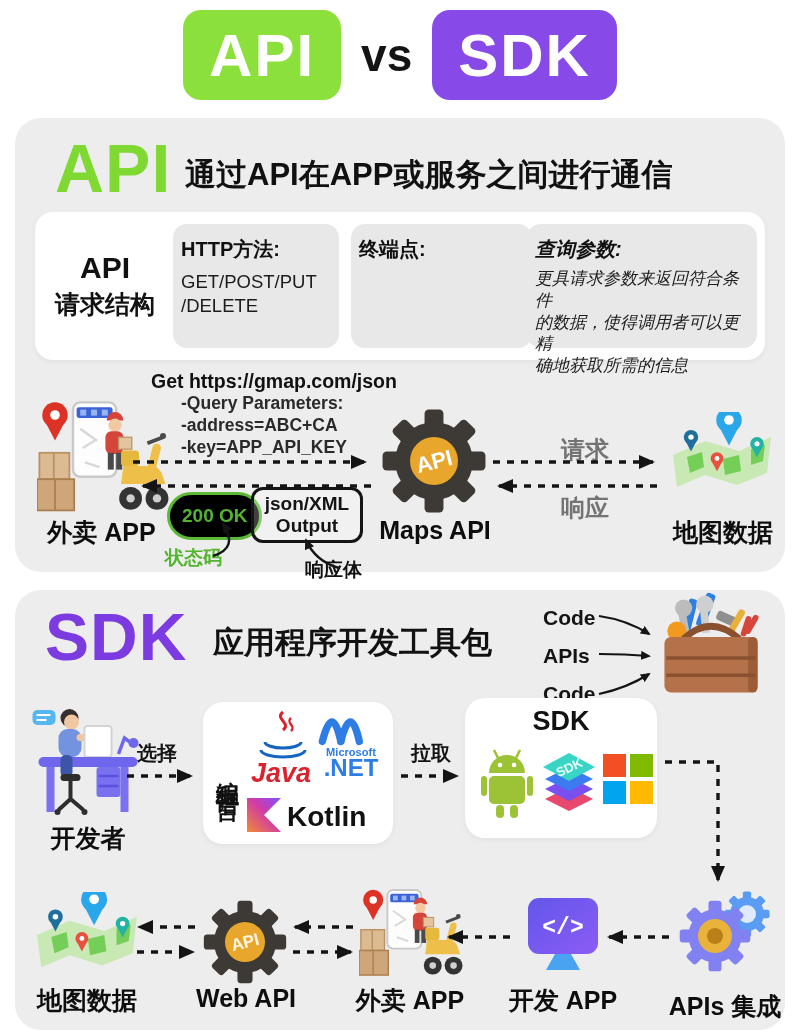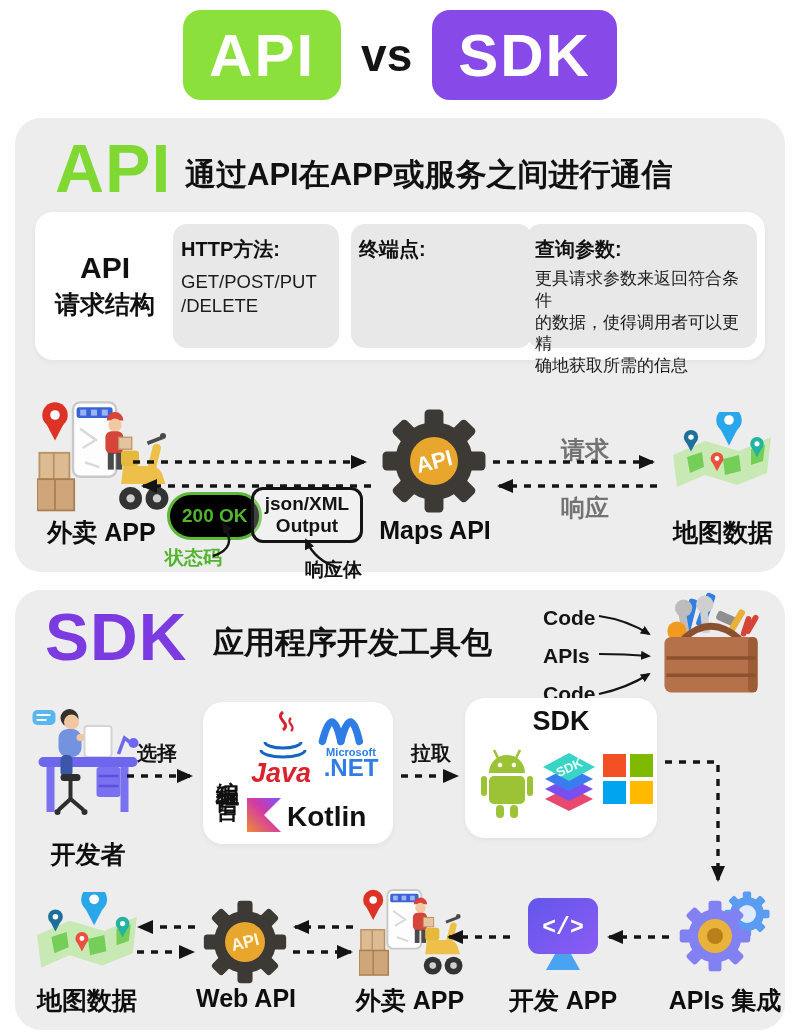--- a/index.html
+++ b/index.html
@@ -24,21 +24,21 @@
   .api-sub{left:170px;top:36px;}
   .sdk-sub{left:198px;top:32px;}
   
   .panel{position:absolute;left:20px;top:94px;width:730px;height:148px;background:#fff;border-radius:18px;box-shadow:0 2px 6px rgba(0,0,0,.05);}
   .panel-label{position:absolute;left:4px;top:0;width:132px;height:100%;display:flex;flex-direction:column;justify-content:center;align-items:center;font-weight:800;}
   .pl-top{font-size:30px;}
   .pl-bottom{font-size:25px;margin-top:3px;}
   .card{position:absolute;top:12px;height:124px;background:#e8e8e8;border-radius:14px;padding:12px 8px;box-sizing:border-box;}
   .c1{left:138px;width:166px;}
   .c2{left:316px;width:181px;}
-  .c3{left:492px;width:230px;}
+  .c3{left:492px;width:230px;font-style:italic;}
   .card-title{font-size:20px;font-weight:800;}
   .card-body{font-size:18.5px;font-weight:500;margin-top:7px;white-space:pre-line;line-height:1.28;color:#1c1c1c;}
   .c3 .card-body{font-size:17px;margin-top:5px;}
   
   .req-block{position:absolute;left:136px;top:252px;}
   .req-title{font-size:19.5px;font-weight:800;}
   .req-line{font-size:17.5px;font-weight:600;color:#2a2a2a;padding-left:30px;line-height:1.25;}
   .nlabel{position:absolute;font-size:25px;font-weight:800;text-align:center;color:#0e0e0e;}
   .lbl-app{left:14px;top:398px;width:145px;}
   .lbl-maps{left:345px;top:398px;width:150px;}
@@ -152,20 +152,26 @@
         <div class="card-title">终端点:</div>
       </div>
       <div class="card c3">
         <div class="card-title">查询参数:</div>
         <div class="card-body">更具请求参数来返回符合条件
 的数据，使得调用者可以更精
 确地获取所需的信息</div>
       </div>
     </div>
 
+    <div class="req-block">
+      <div class="req-title">Get https://gmap.com/json</div>
+      <div class="req-line">-Query Parameters:</div>
+      <div class="req-line">-address=ABC+CA</div>
+      <div class="req-line">-key=APP_API_KEY</div>
+    </div>
 
     <svg class="abs" style="left:22px;top:282px" width="132" height="114" viewBox="0 0 110 95">
         <use href="#sym-delivery"></use>
       </svg>
 
     <svg class="abs" style="left:366px;top:290px" width="106" height="106" viewBox="0 0 106 106">
       <g transform="translate(53,53)">
         <use href="#sym-gear" style="color:#3d3935" transform="scale(1.05)"></use>
         <circle r="24" fill="#e8a62c"></circle>
         <text y="8" text-anchor="middle" transform="rotate(-14)" font-size="22" font-weight="800" fill="#fff">API</text>
@@ -257,21 +263,21 @@
       <rect x="16" y="65" width="8" height="45" fill="#7a71f0"></rect>
       <rect x="90" y="65" width="8" height="45" fill="#7a71f0"></rect>
       <rect x="66" y="65" width="24" height="30" rx="3" fill="#7a71f0"></rect>
       <path d="M68,74 h20 M68,84 h20" stroke="#5b50e0" stroke-width="2.5"></path>
       <rect x="30" y="53" width="12" height="22" rx="5" fill="#3b56a8"></rect>
       <rect x="30" y="72" width="20" height="7" rx="3.5" fill="#2e2e2e"></rect>
       <path d="M40,79 v18 M28,108 l12,-11 l13,11" stroke="#2e2e2e" stroke-width="4" fill="none"></path>
       <circle cx="27" cy="110" r="3" fill="#2e2e2e"></circle>
         <circle cx="54" cy="110" r="3" fill="#2e2e2e"></circle>
     </svg>
-    <div class="blabel" style="left:14px;top:248px;width:118px;">开发者</div>
+    <div class="blabel" style="left:14px;top:232px;width:118px;">开发者</div>
 
     <div class="lbl-select">选择</div>
 
     <div class="white-card lang-card">
       <div class="vtext">编程语言</div>
       <svg class="abs" style="left:46px;top:6px" width="64" height="80" viewBox="0 0 64 80">
         <path d="M34,4 c-9,7 9,11 0,18" stroke="#d9232e" stroke-width="3" fill="none"></path>
         <path d="M42,10 c-6,5 6,8 0,13" stroke="#d9232e" stroke-width="2.4" fill="none"></path>
         <path d="M16,34 a18,6 0 1 0 36,0" stroke="#1565c0" stroke-width="3" fill="none"></path>
         <path d="M12,42 a22,7 0 1 0 44,0" stroke="#1565c0" stroke-width="3" fill="none"></path>
@@ -362,21 +368,21 @@
       <g transform="translate(72,26)">
         <use href="#sym-gear" style="color:#5a9cf2" transform="scale(0.46)"></use>
         <circle r="9" fill="#dfeafc"></circle>
       </g>
       <g transform="translate(40,48)">
         <use href="#sym-gear" style="color:#8181f2" transform="scale(0.72)"></use>
         <circle r="17" fill="#e9b23b"></circle>
         <circle r="8" fill="#b97f18"></circle>
       </g>
     </svg>
-    <div class="blabel" style="left:648px;width:124px;">APIs 集成</div>
+    <div class="blabel" style="left:648px;width:124px;margin-top:6px;">APIs 集成</div>
 
     <svg class="overlay" width="770" height="440" viewBox="0 0 770 440">
       <defs>
         <marker id="mS" markerWidth="16" markerHeight="14" refX="14" refY="7" orient="auto" markerUnits="userSpaceOnUse">
           <path d="M0,0 L16,7 L0,14 Z" fill="#141414"></path>
         </marker>
       </defs>
       <line x1="112" y1="186" x2="176" y2="186" stroke="#141414" stroke-width="3.4" stroke-dasharray="7 7" marker-end="url(#mS)"></line>
       <line x1="386" y1="186" x2="442" y2="186" stroke="#141414" stroke-width="3.4" stroke-dasharray="7 7" marker-end="url(#mS)"></line>
       <polyline points="650,172 703,172 703,290" fill="none" stroke="#141414" stroke-width="3.4" stroke-dasharray="7 7" marker-end="url(#mS)"></polyline>

